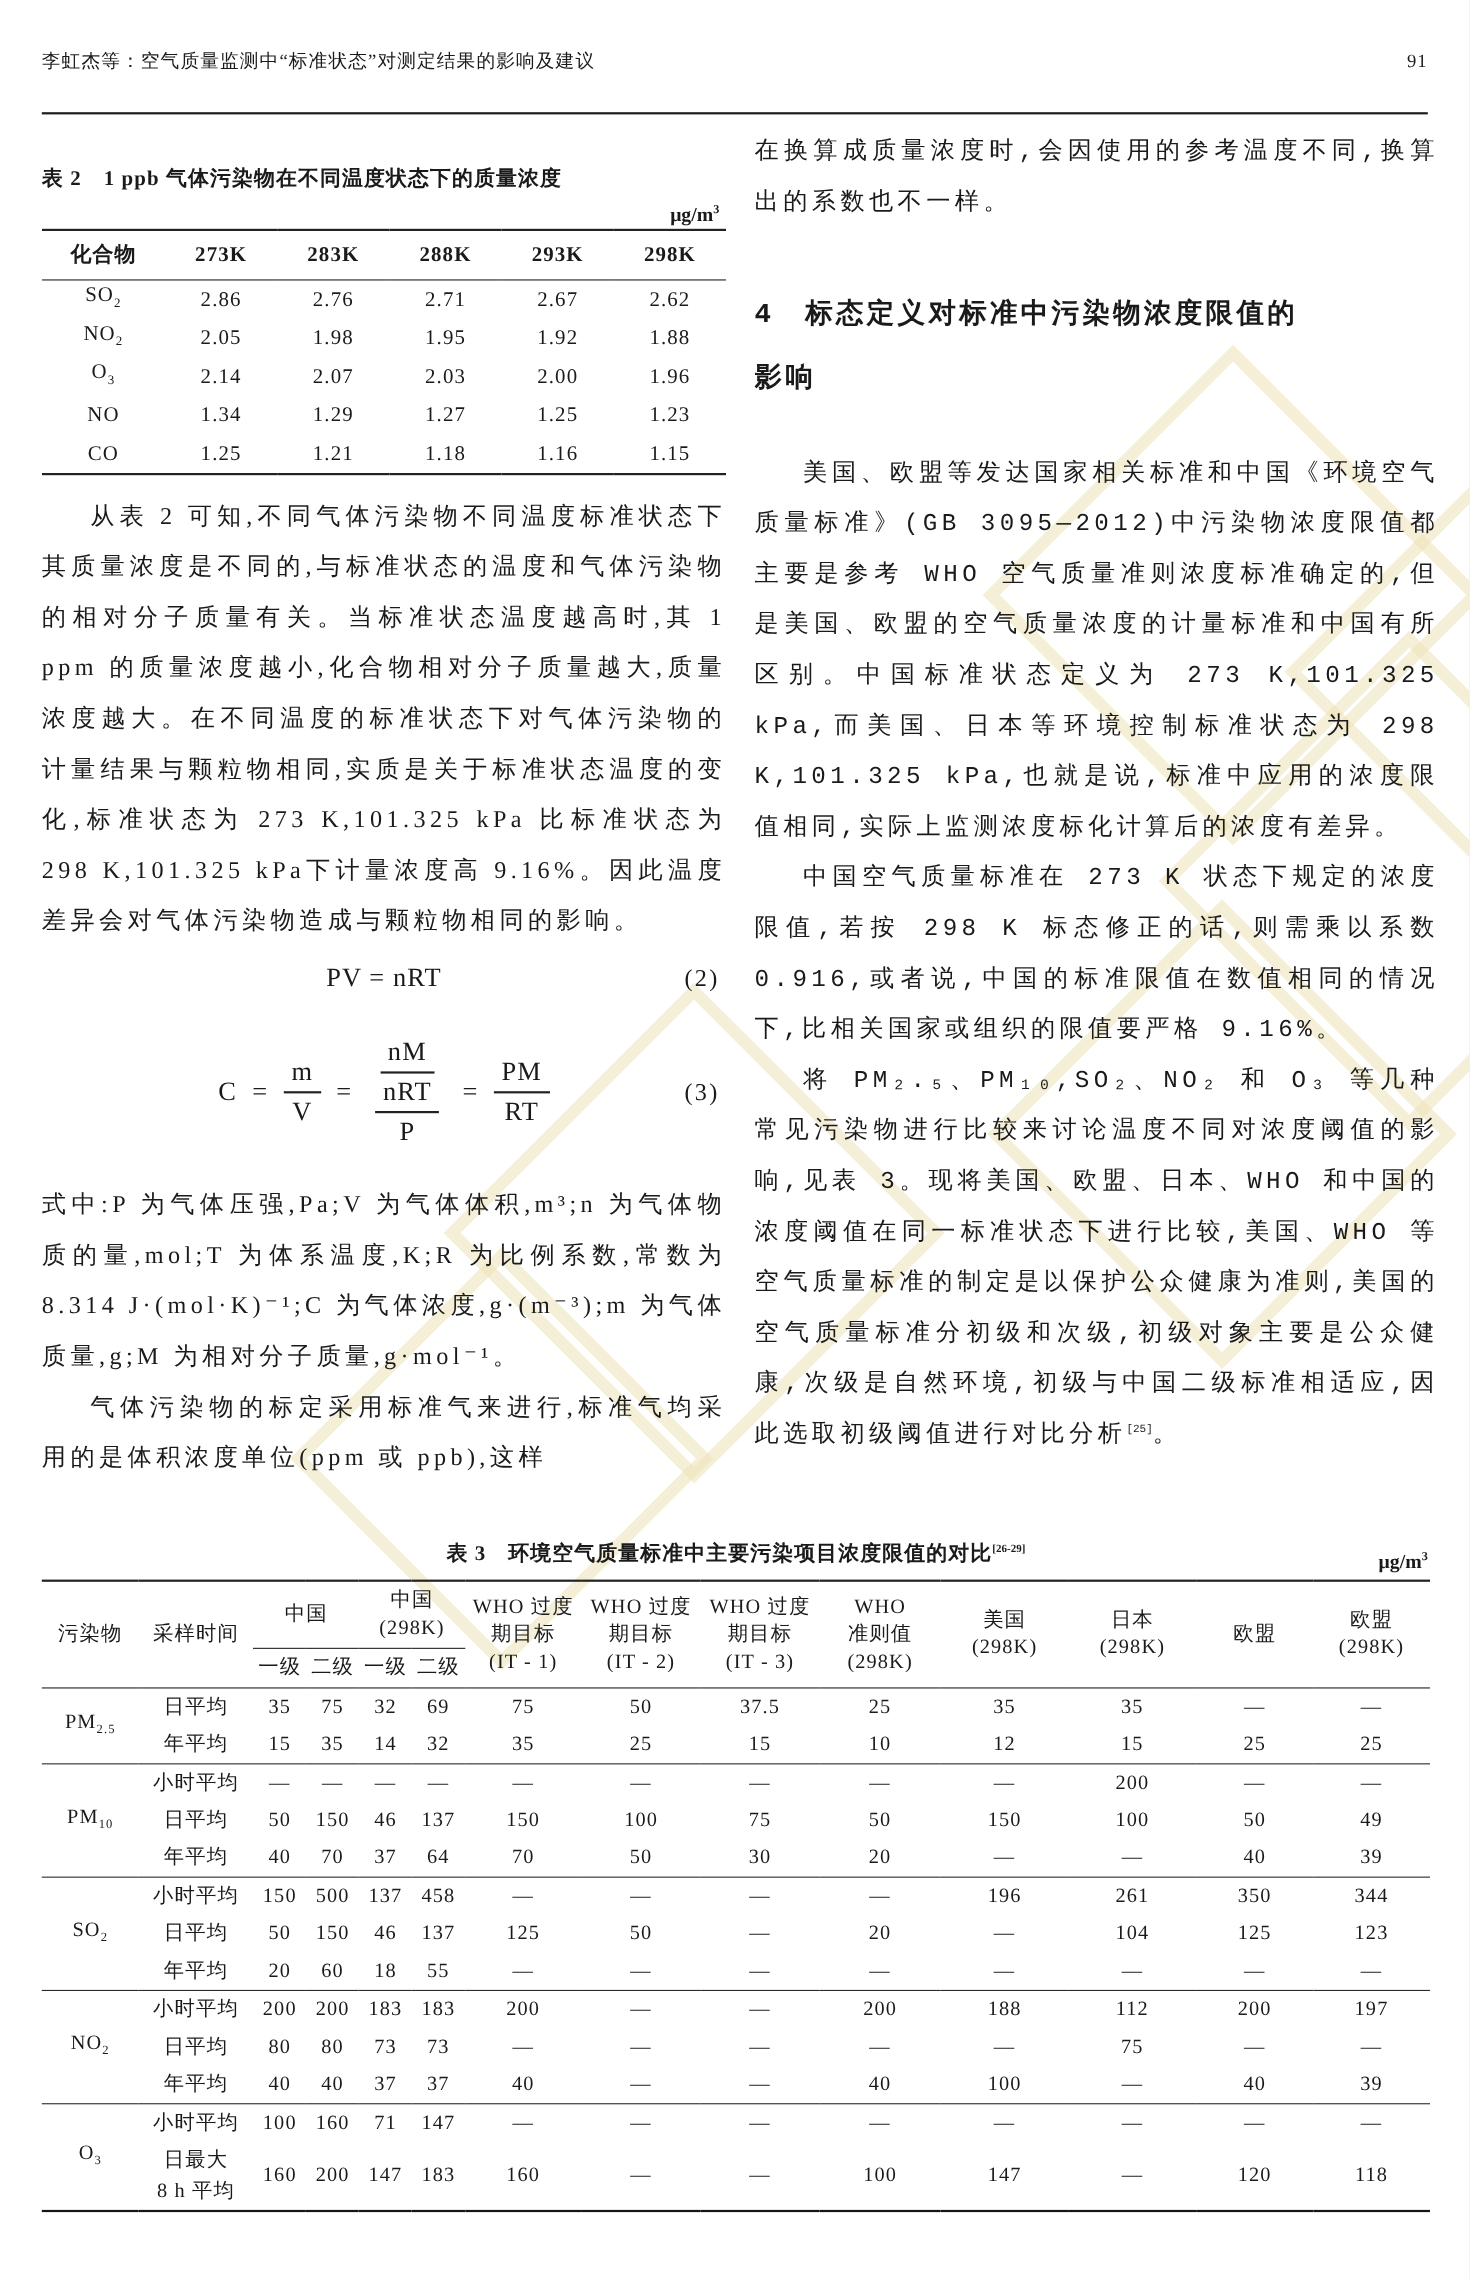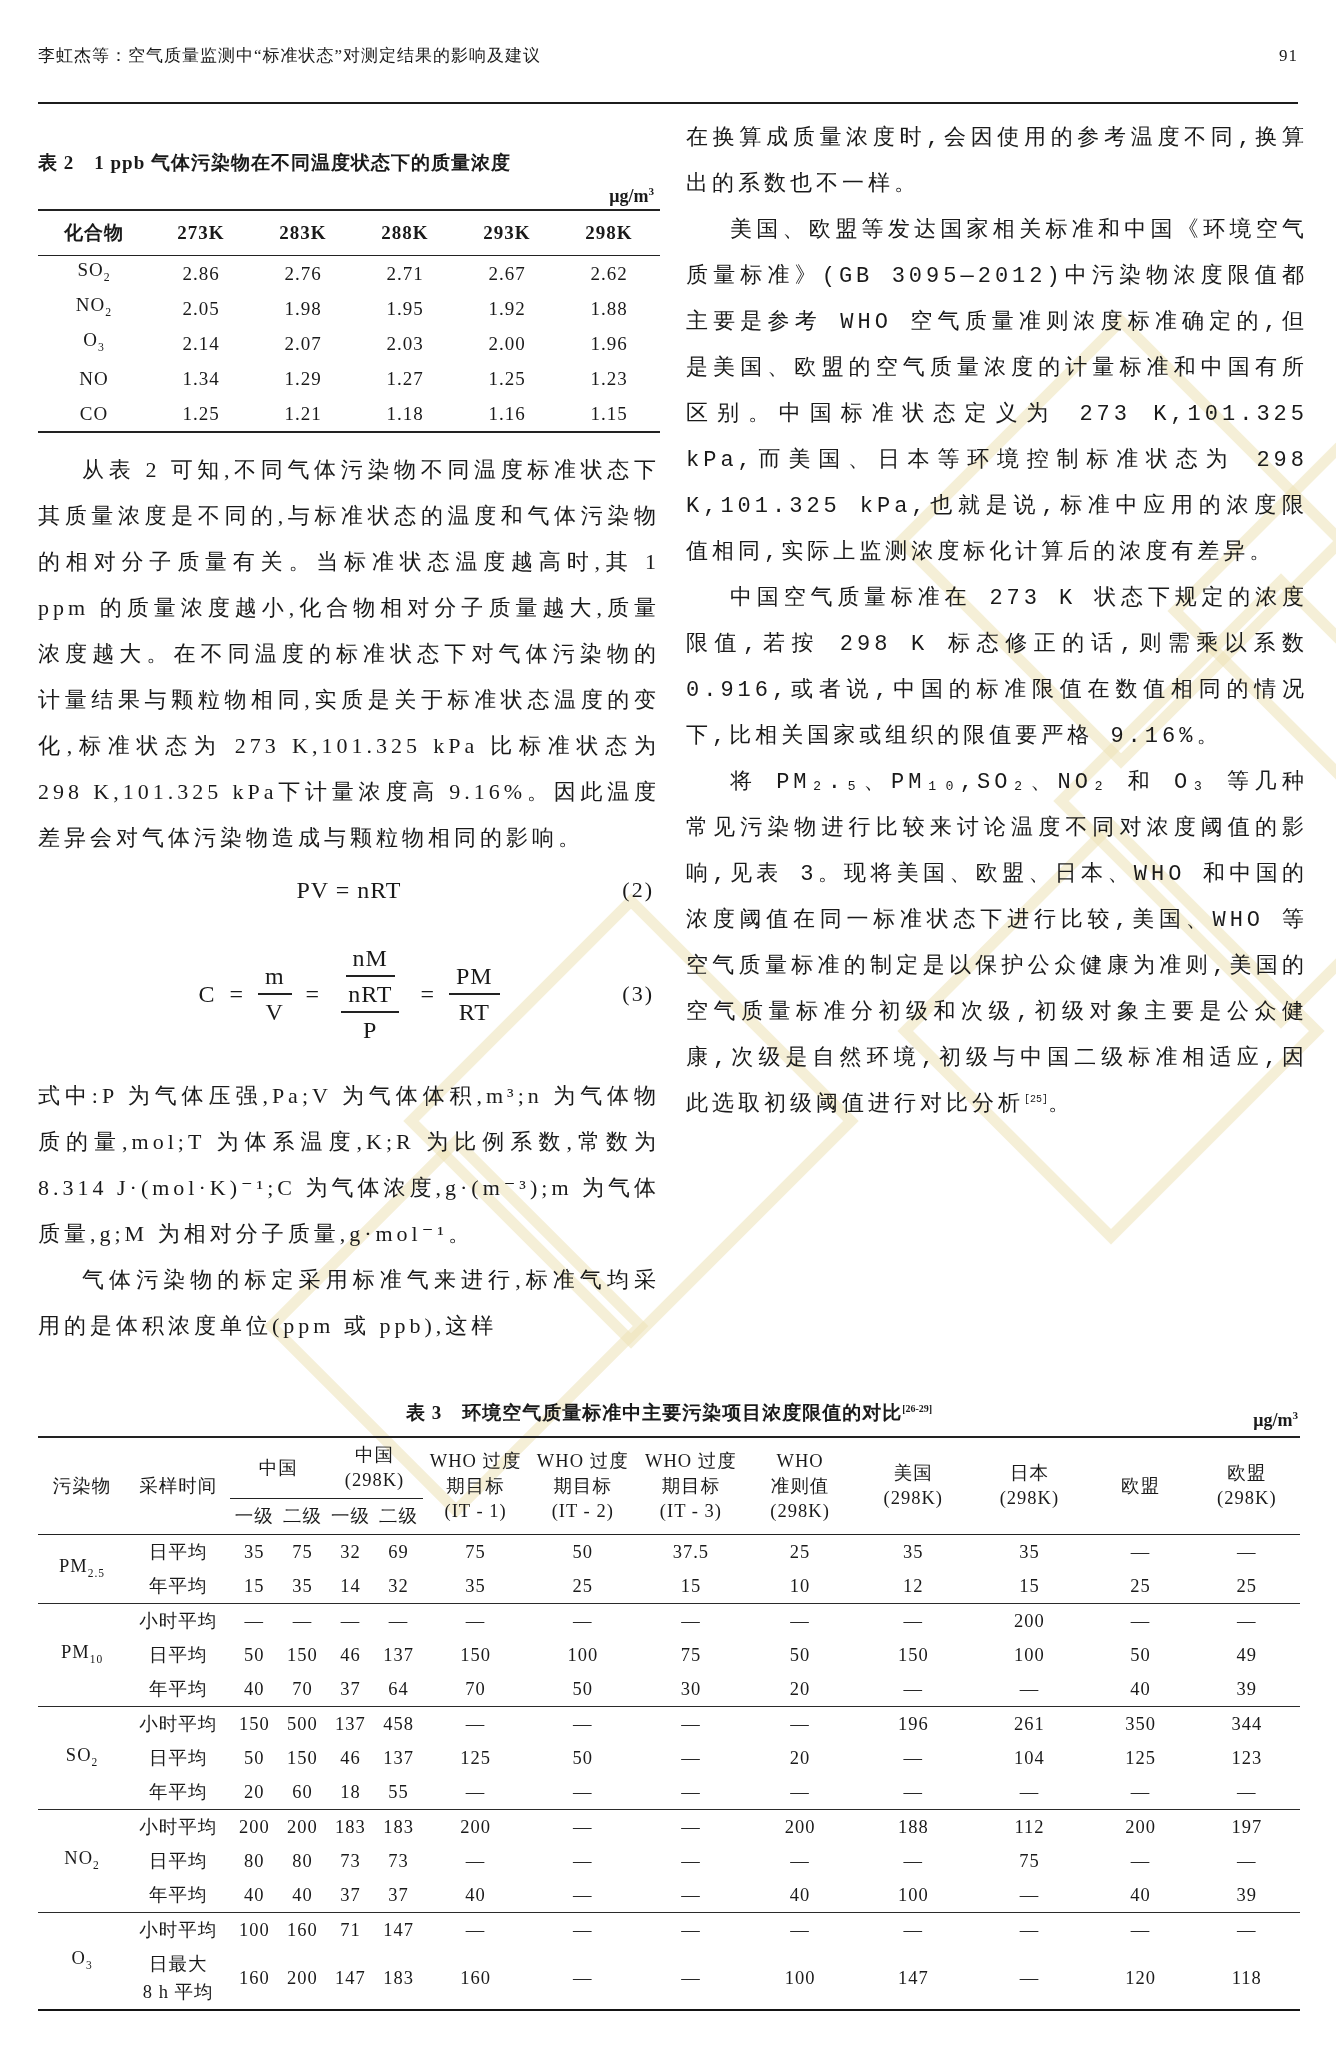--- a/index.html
+++ b/index.html
@@ -183,20 +183,22 @@
       </span>
       <span class="eq-number">(3)</span>
     </div>
 
     <p>式中:P 为气体压强,Pa;V 为气体体积,m³;n 为气体物质的量,mol;T 为体系温度,K;R 为比例系数,常数为 8.314 J·(mol·K)⁻¹;C 为气体浓度,g·(m⁻³);m 为气体质量,g;M 为相对分子质量,g·mol⁻¹。</p>
     <p class="indent">气体污染物的标定采用标准气来进行,标准气均采用的是体积浓度单位(ppm 或 ppb),这样</p>
   </div>
 
   <div class="col right">
     <p>在换算成质量浓度时,会因使用的参考温度不同,换算出的系数也不一样。</p>
+    <h2 class="section-heading">4　标态定义对标准中污染物浓度限值的
+影响</h2>
     <p class="indent">美国、欧盟等发达国家相关标准和中国《环境空气质量标准》(GB 3095—2012)中污染物浓度限值都主要是参考 WHO 空气质量准则浓度标准确定的,但是美国、欧盟的空气质量浓度的计量标准和中国有所区别。中国标准状态定义为 273 K,101.325 kPa,而美国、日本等环境控制标准状态为 298 K,101.325 kPa,也就是说,标准中应用的浓度限值相同,实际上监测浓度标化计算后的浓度有差异。</p>
     <p class="indent">中国空气质量标准在 273 K 状态下规定的浓度限值,若按 298 K 标态修正的话,则需乘以系数 0.916,或者说,中国的标准限值在数值相同的情况下,比相关国家或组织的限值要严格 9.16%。</p>
     <p class="indent"><span>将 PM₂.₅、PM₁₀,SO₂、NO₂ 和 O₃ 等几种常见污染物进行比较来讨论温度不同对浓度阈值的影响,见表 3。现将美国、欧盟、日本、WHO 和中国的浓度阈值在同一标准状态下进行比较,美国、WHO 等空气质量标准的制定是以保护公众健康为准则,美国的空气质量标准分初级和次级,初级对象主要是公众健康,次级是自然环境,初级与中国二级标准相适应,因此选取初级阈值进行对比分析</span><sup class="ref">[25]</sup><span>。</span></p>
   </div>
 
   <div class="t3block">
     <div class="t3caption">
       <span>表 3　环境空气质量标准中主要污染项目浓度限值的对比</span><sup class="ref">[26-29]</sup>
       <span class="t3unit"><span>μg/m</span><sup>3</sup></span>
     </div>

